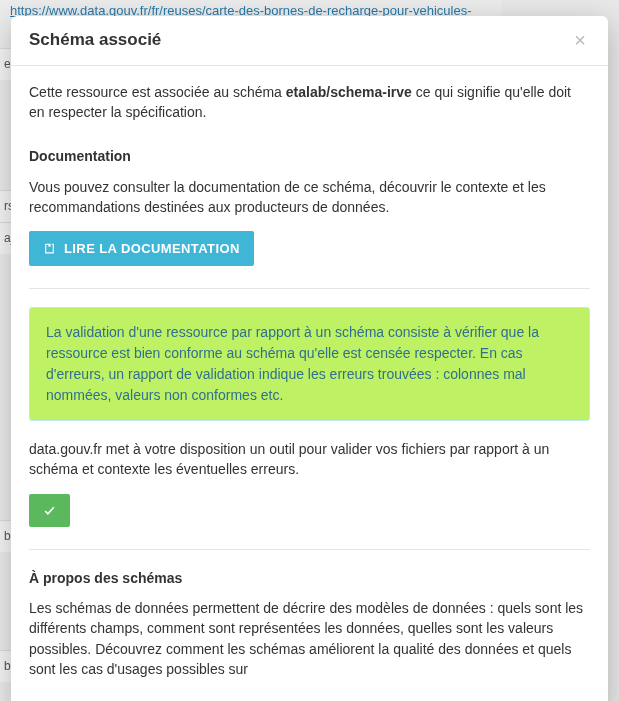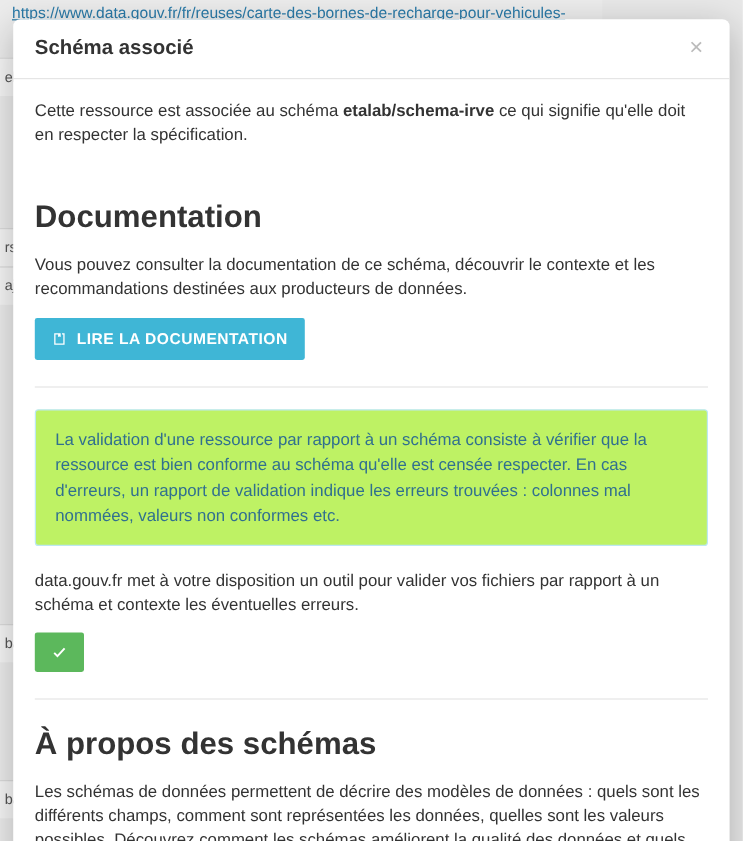--- a/index.html
+++ b/index.html
@@ -70,25 +70,25 @@
     border: none;
     padding: 0 4px;
     font-weight: 300;
   }
   .modal-body {
     padding: 16px 18px 20px 18px;
   }
   .intro {
     font-size: 14px;
     color: #333;
-    margin-bottom: 40px;
+    margin-bottom: 24px;
   }
   .intro b { font-weight: 700; }
   h2.section {
-    font-size: 26px;
+    font-size: 14px;
     font-weight: 700;
     color: #333;
     margin-bottom: 10px;
     margin-top: 4px;
   }
   .para {
     font-size: 14px;
     color: #333;
     margin-bottom: 14px;
   }

